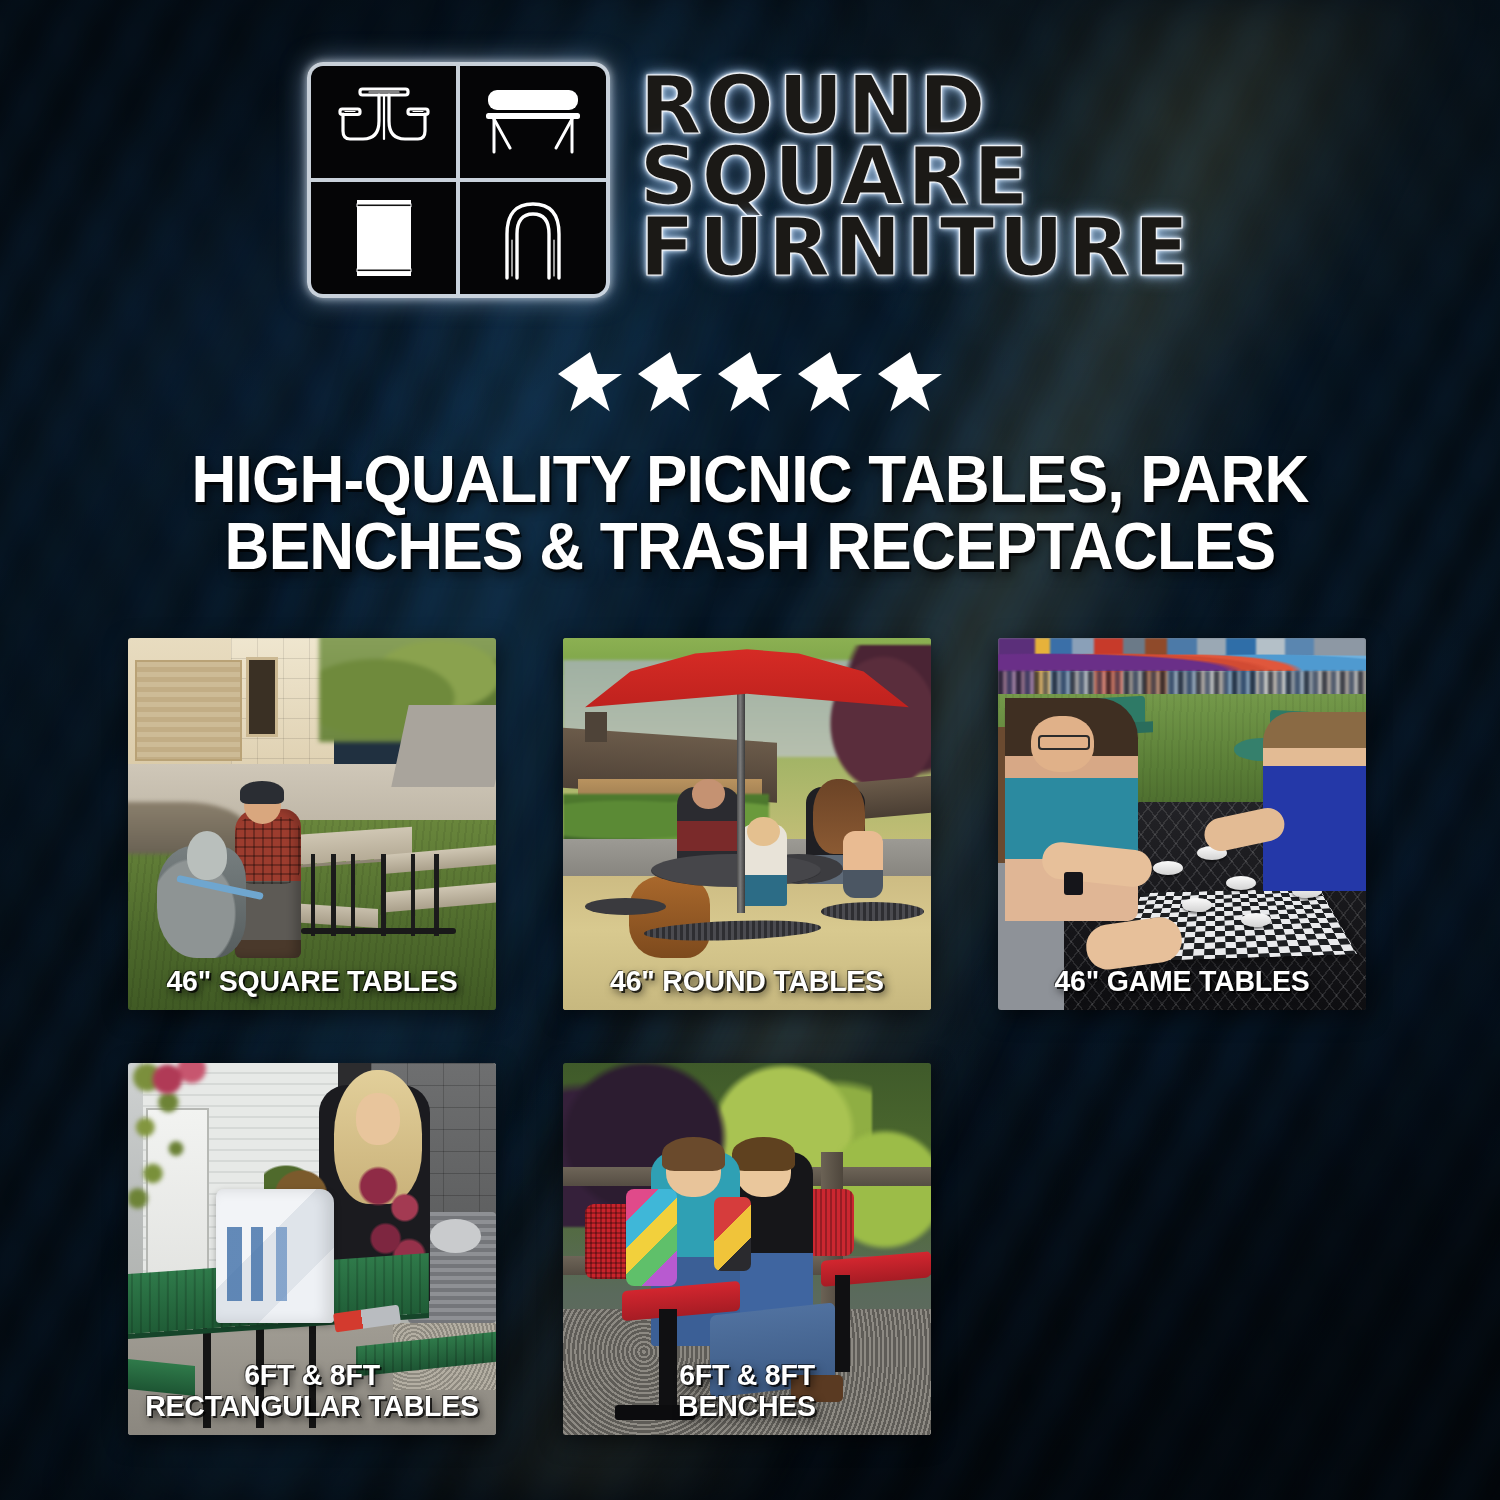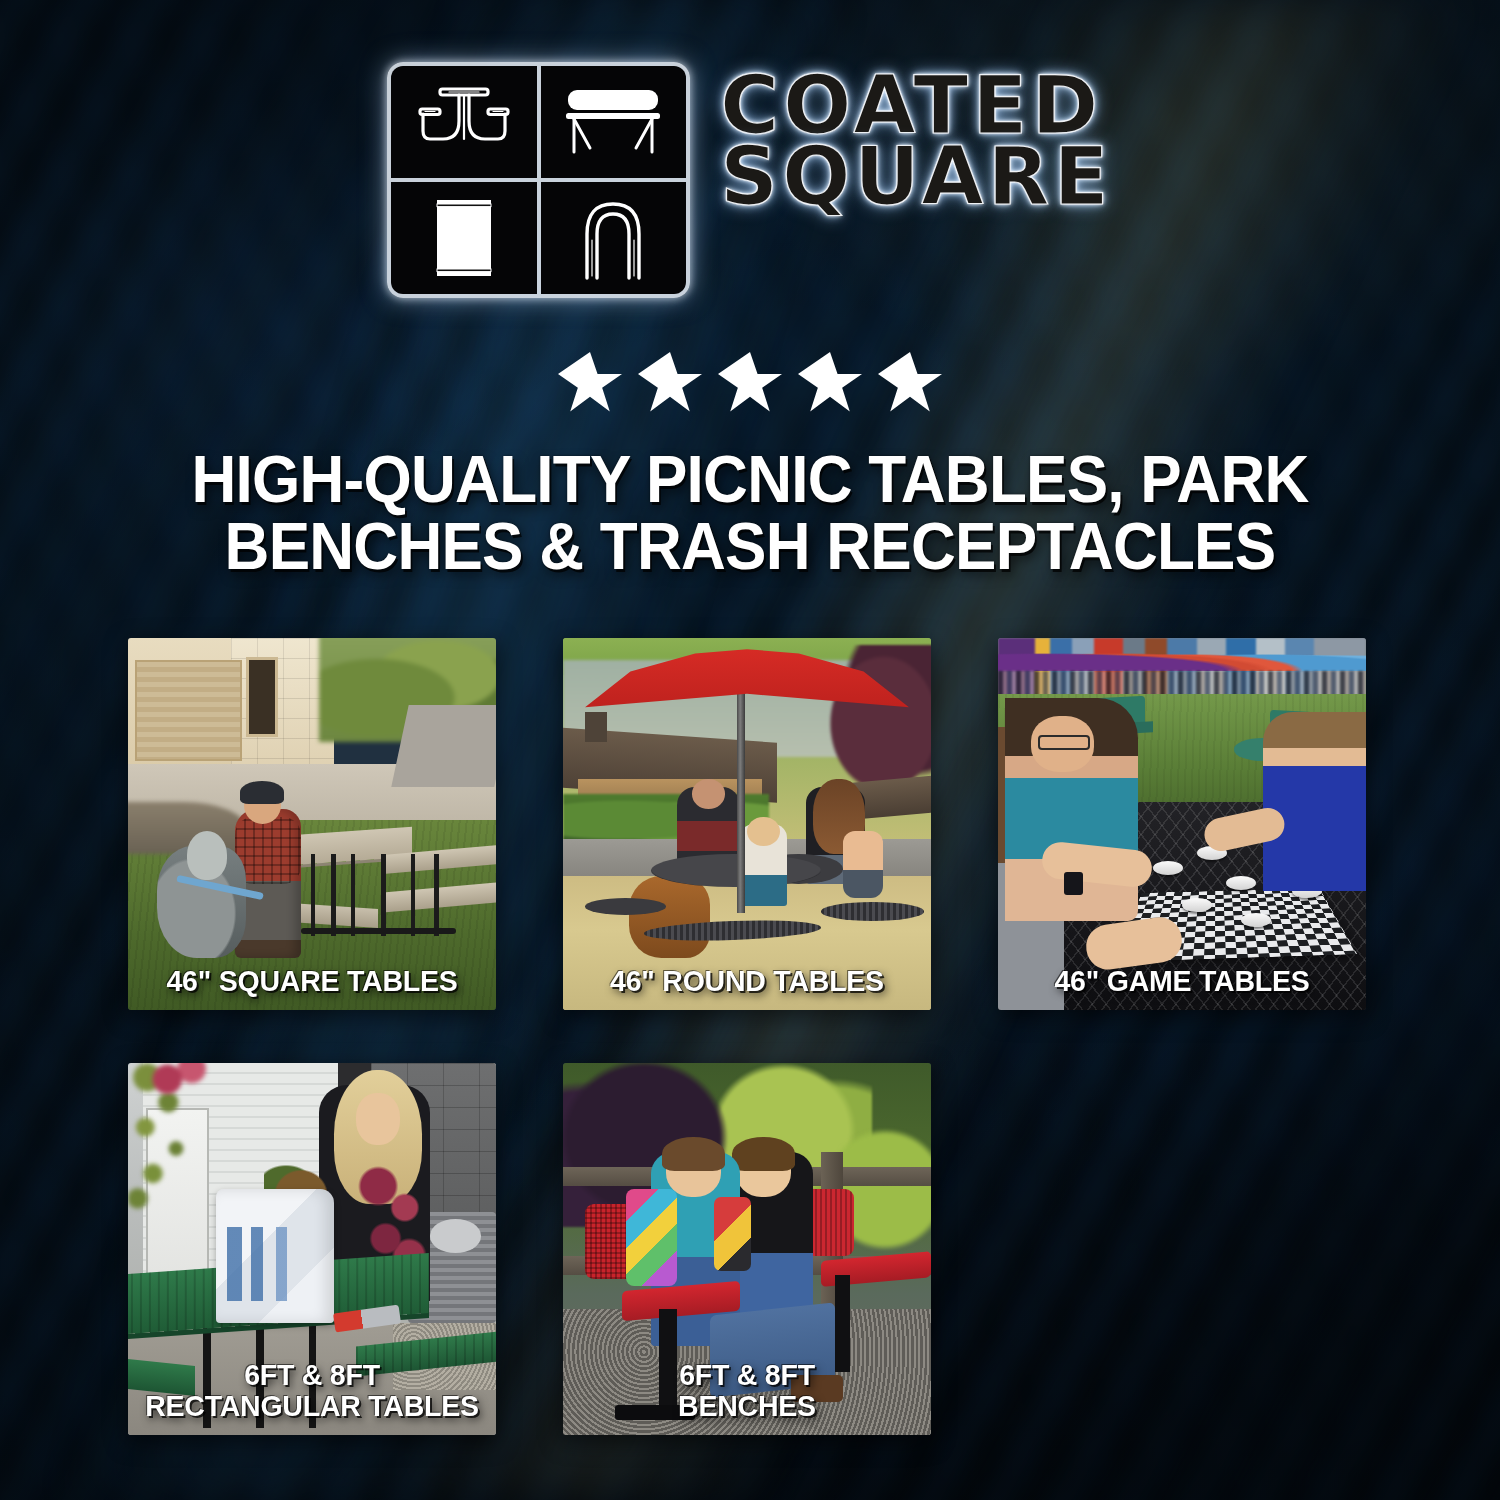--- a/index.html
+++ b/index.html
@@ -581,22 +581,23 @@
             <path d="M14 88 V44 Q14 14 40 14 Q66 14 66 44 V88"></path>
             <path d="M24 88 V44 Q24 24 40 24 Q56 24 56 44 V88"></path>
             <line x1="19" y1="50" x2="19" y2="86" stroke-width="1.2"></line>
             <line x1="61" y1="50" x2="61" y2="86" stroke-width="1.2"></line>
           </g>
         </svg>
       </div>
     </div>
 
     <div class="logo-words">
-      <div class="brand-line brand-1">COATED</div>
+      <div class="brand-line brand-1">ROUND</div>
       <div class="brand-line brand-2">SQUARE</div>
+      <div class="brand-line brand-3">FURNITURE</div>
     </div>
   </div>
 
   <div class="stars">
     <span class="star"></span>
     <span class="star"></span>
     <span class="star"></span>
     <span class="star"></span>
     <span class="star"></span>
   </div>

